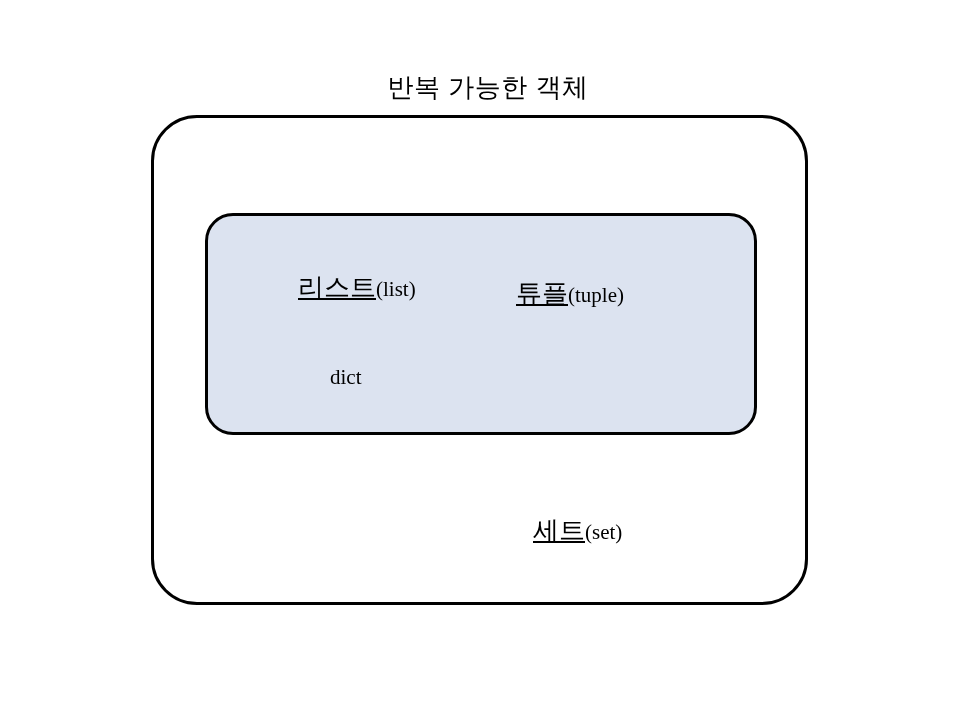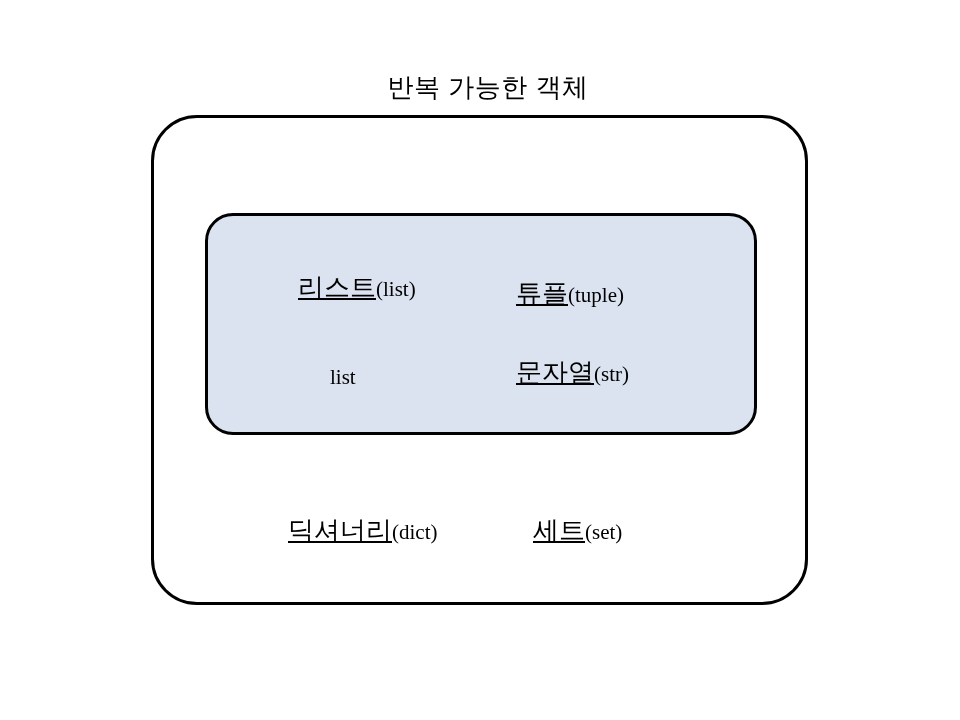--- a/index.html
+++ b/index.html
@@ -105,28 +105,22 @@
 
   <div class="item item-list">
     <span class="kr">리스트</span><span class="en">(list)</span>
   </div>
 
   <div class="item item-tuple">
     <span class="kr">튜플</span><span class="en">(tuple)</span>
   </div>
 
   <div class="item item-range mono-only">
-    <span class="kr"></span><span class="en">list</span>
+    <span class="kr"></span><span class="en">dict</span>
   </div>
 
-  <div class="item item-str">
-    <span class="kr">문자열</span><span class="en">(str)</span>
-  </div>
 
-  <div class="item item-dict">
-    <span class="kr">딕셔너리</span><span class="en">(dict)</span>
-  </div>
 
   <div class="item item-set">
     <span class="kr">세트</span><span class="en">(set)</span>
   </div>
 
 </div>
 
 </body></html>

